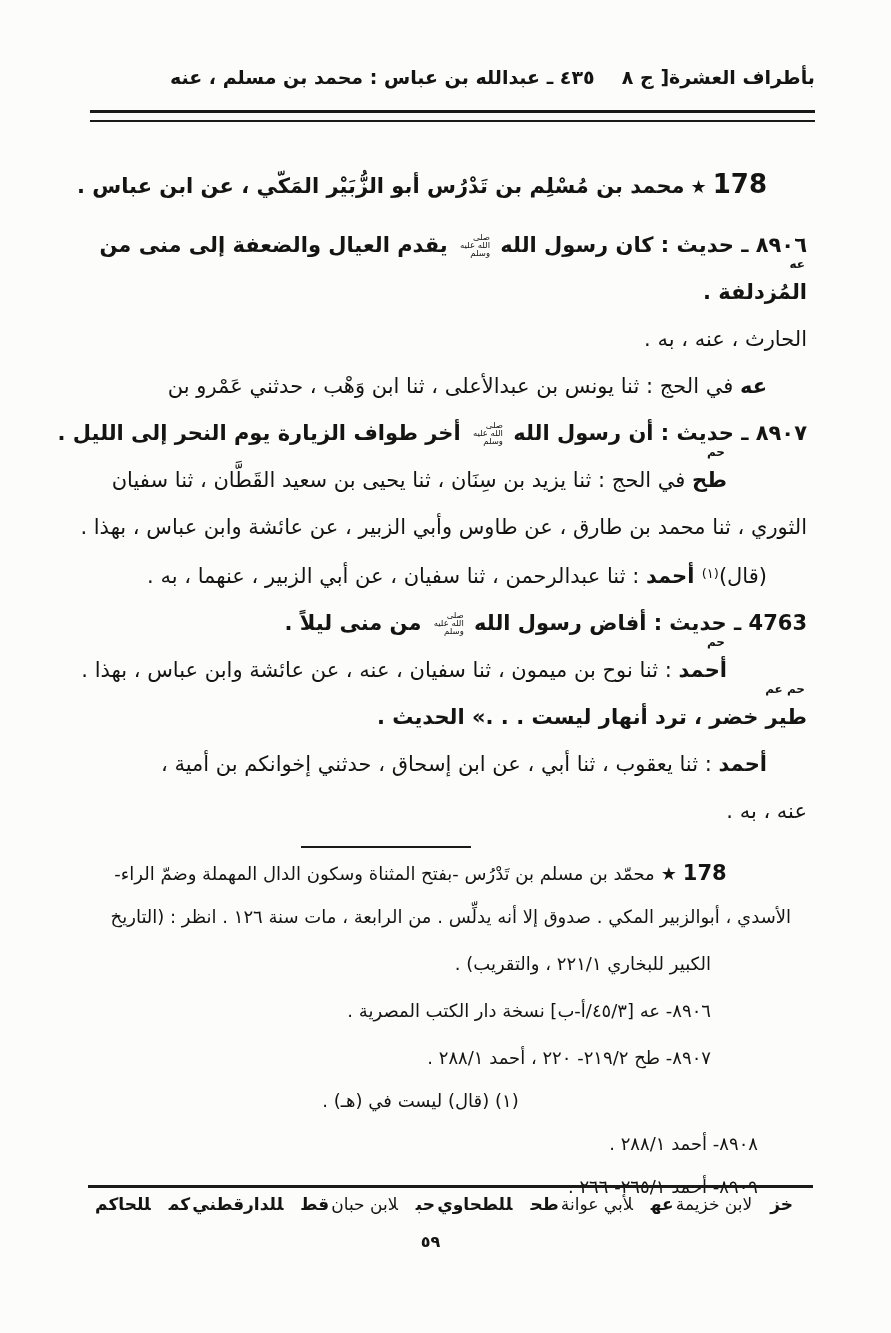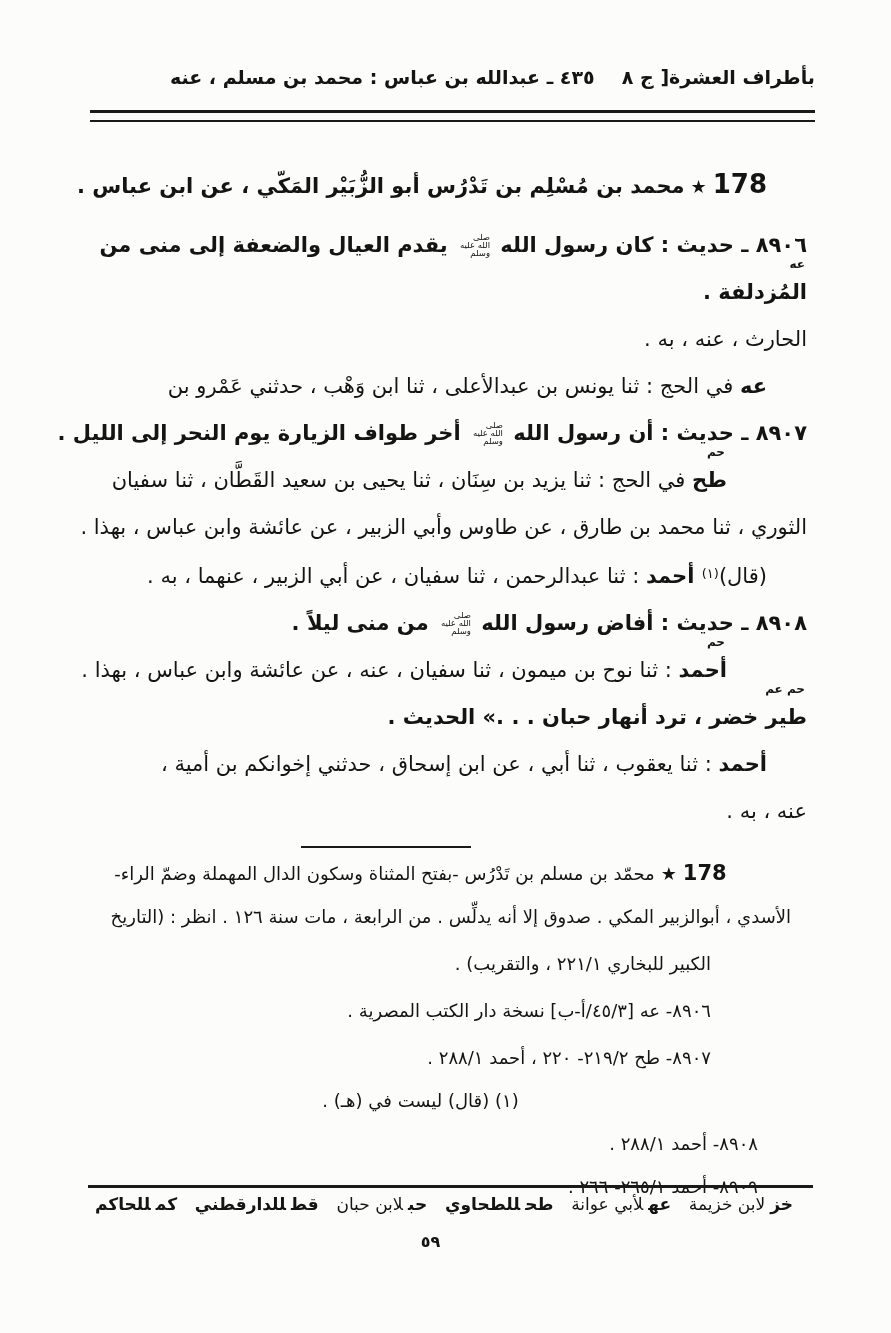--- a/index.html
+++ b/index.html
@@ -50,21 +50,21 @@
   .i0{padding-right:0;}
   .i33{padding-right:33px;}
   .i45{padding-right:45px;text-align:center;}
   .i80{padding-right:80px;margin-top:17px;}
   
   .rule-bottom{position:absolute;top:1185px;right:78px;left:88px;border-top:3px solid #1a1a1a;}
   .abbrow{
     position:absolute;top:1194px;right:98px;left:95px;
     display:flex;justify-content:space-between;font-size:17px;
   }
-  .ab{font-weight:bold;margin-left:5px;}
+  .ab{font-weight:bold;margin-left:18px;}
   .b-all{font-weight:bold;}
   .pagenum{
     position:absolute;top:1232px;left:0;right:30px;text-align:center;
     font-size:16px;font-weight:bold;
   }
 </style>
 </head>
 <body>
 
 <div class="page">
@@ -84,24 +84,24 @@
     <p class="ln matn"><span>٨٩٠٦ ـ حديث : كان رسول الله </span><span class="saw">صلى الله عليه وسلم</span><span> يقدم العيال والضعفة إلى منى من</span></p>
     <p class="ln matn"><span class="lw"><span class="sup">عه</span><span>المُزدلفة</span></span><span> .</span></p>
     <p class="ln isnad"><span>الحارث ، عنه ، به .</span></p>
     <p class="ln isnad ind"><span class="lead">عه</span><span> في الحج : ثنا يونس بن عبدالأعلى ، ثنا ابن وَهْب ، حدثني عَمْرو بن</span></p>
 
     <p class="ln matn"><span>٨٩٠٧ ـ حديث : أن رسول الله </span><span class="saw">صلى الله عليه وسلم</span><span> أخر طواف الزيارة يوم النحر إلى الليل .</span></p>
     <p class="ln isnad ind"><span class="lw"><span class="sup">حم</span><span class="lead">طح</span></span><span> في الحج : ثنا يزيد بن سِنَان ، ثنا يحيى بن سعيد القَطَّان ، ثنا سفيان</span></p>
     <p class="ln isnad"><span>الثوري ، ثنا محمد بن طارق ، عن طاوس وأبي الزبير ، عن عائشة وابن عباس ، بهذا .</span></p>
     <p class="ln isnad ind"><span>(قال)</span><span class="ref">(١)</span><span class="lead"> أحمد</span><span> : ثنا عبدالرحمن ، ثنا سفيان ، عن أبي الزبير ، عنهما ، به .</span></p>
 
-    <p class="ln matn"><span>٨٩٠٨ ـ حديث : أفاض رسول الله </span><span class="saw">صلى الله عليه وسلم</span><span> من منى ليلاً .</span></p>
+    <p class="ln matn"><span>4763 ـ حديث : أفاض رسول الله </span><span class="saw">صلى الله عليه وسلم</span><span> من منى ليلاً .</span></p>
     <p class="ln isnad ind"><span class="lw"><span class="sup">حم</span><span class="lead">أحمد</span></span><span> : ثنا نوح بن ميمون ، ثنا سفيان ، عنه ، عن عائشة وابن عباس ، بهذا .</span></p>
 
-    <p class="ln matn"><span class="lw"><span class="sup">حم عم</span><span>طير</span></span><span> خضر ، ترد أنهار حبان . . .» الحديث .</span></p>
+    <p class="ln matn"><span class="lw"><span class="sup">حم عم</span><span>طير</span></span><span> خضر ، ترد أنهار ليست . . .» الحديث .</span></p>
     <p class="ln isnad ind"><span class="lead">أحمد</span><span> : ثنا يعقوب ، ثنا أبي ، عن ابن إسحاق ، حدثني إخوانكم بن أمية ،</span></p>
     <p class="ln isnad"><span>عنه ، به .</span></p>
 
   </div>
 
   <div class="fnblock">
     <div class="fnsep"></div>
     <p class="fn i45"><b class="fnum">178</b><span class="star">★</span><span>محمّد بن مسلم بن تَدْرُس -بفتح المثناة وسكون الدال المهملة وضمّ الراء-</span></p>
     <p class="fn i0"><span>الأسدي ، أبوالزبير المكي . صدوق إلا أنه يدلِّس . من الرابعة ، مات سنة ١٢٦ . انظر : (التاريخ</span></p>
     <p class="fn i80"><span>الكبير للبخاري ٢٢١/١ ، والتقريب) .</span></p>

